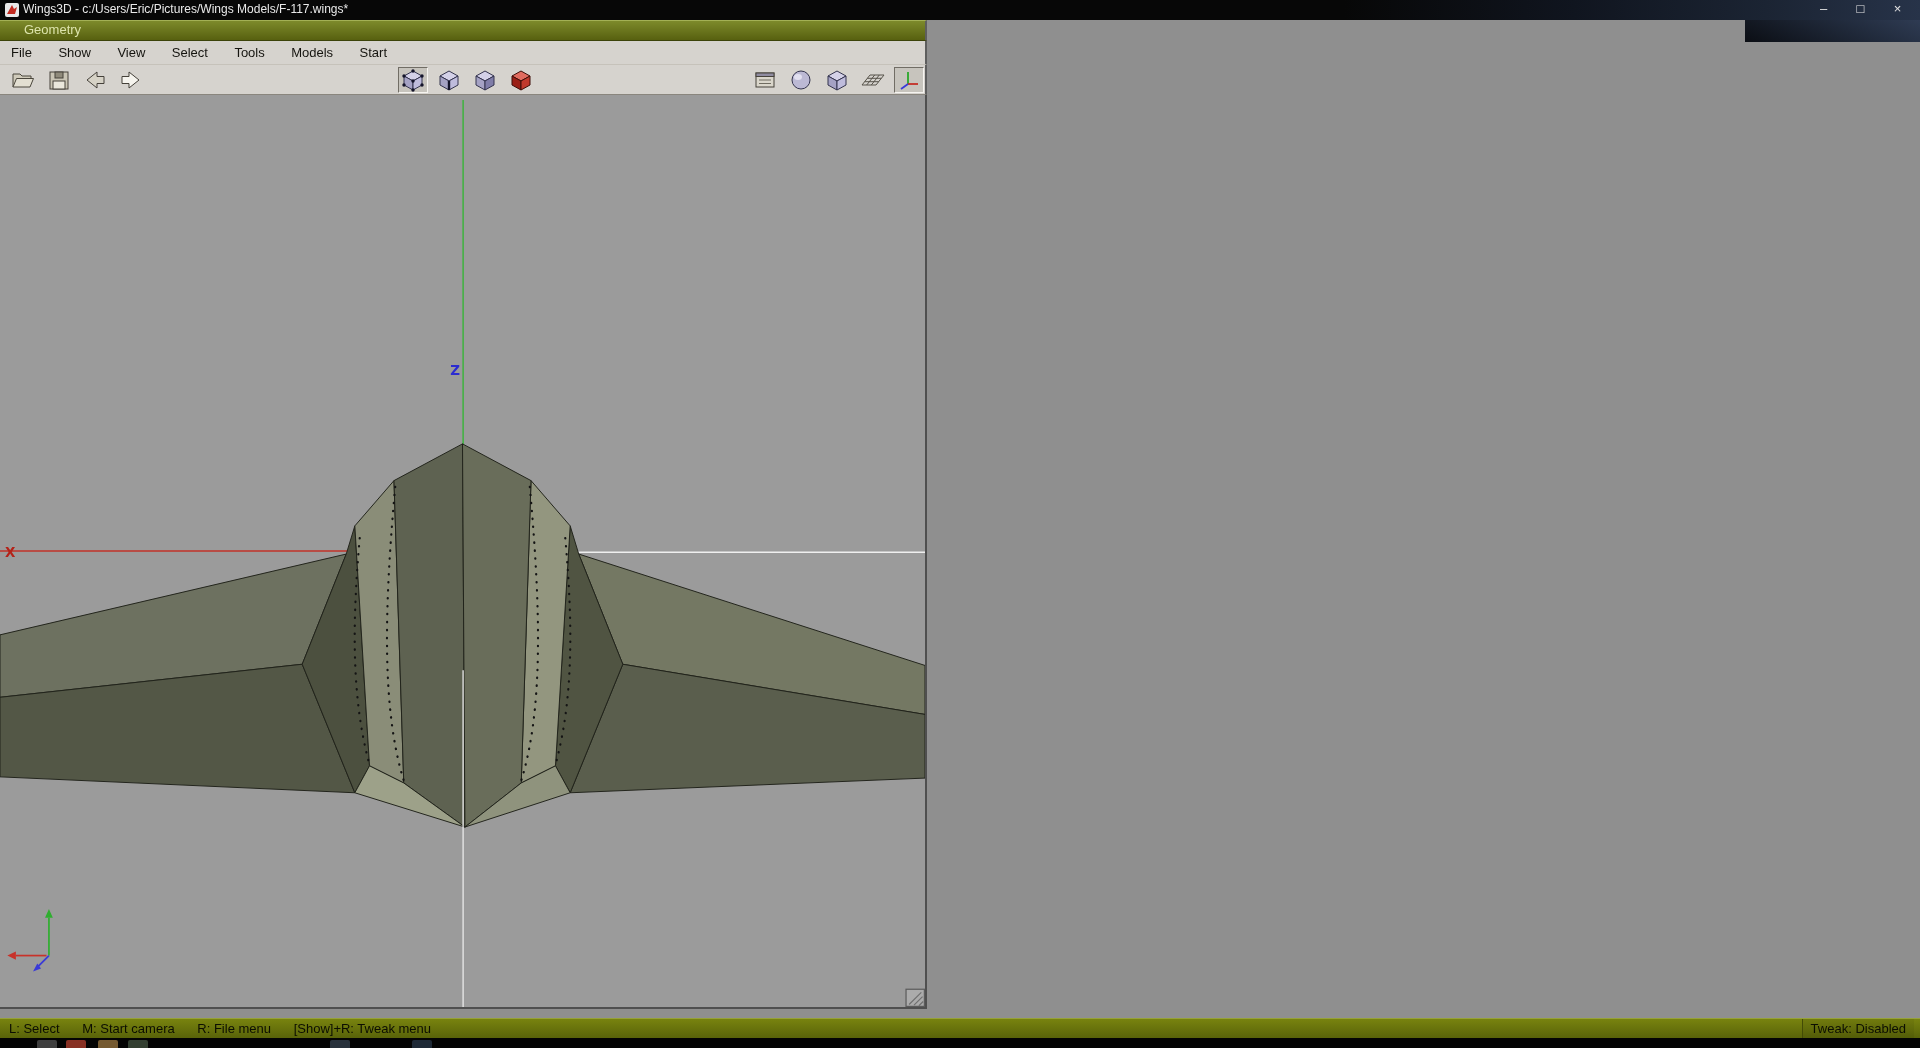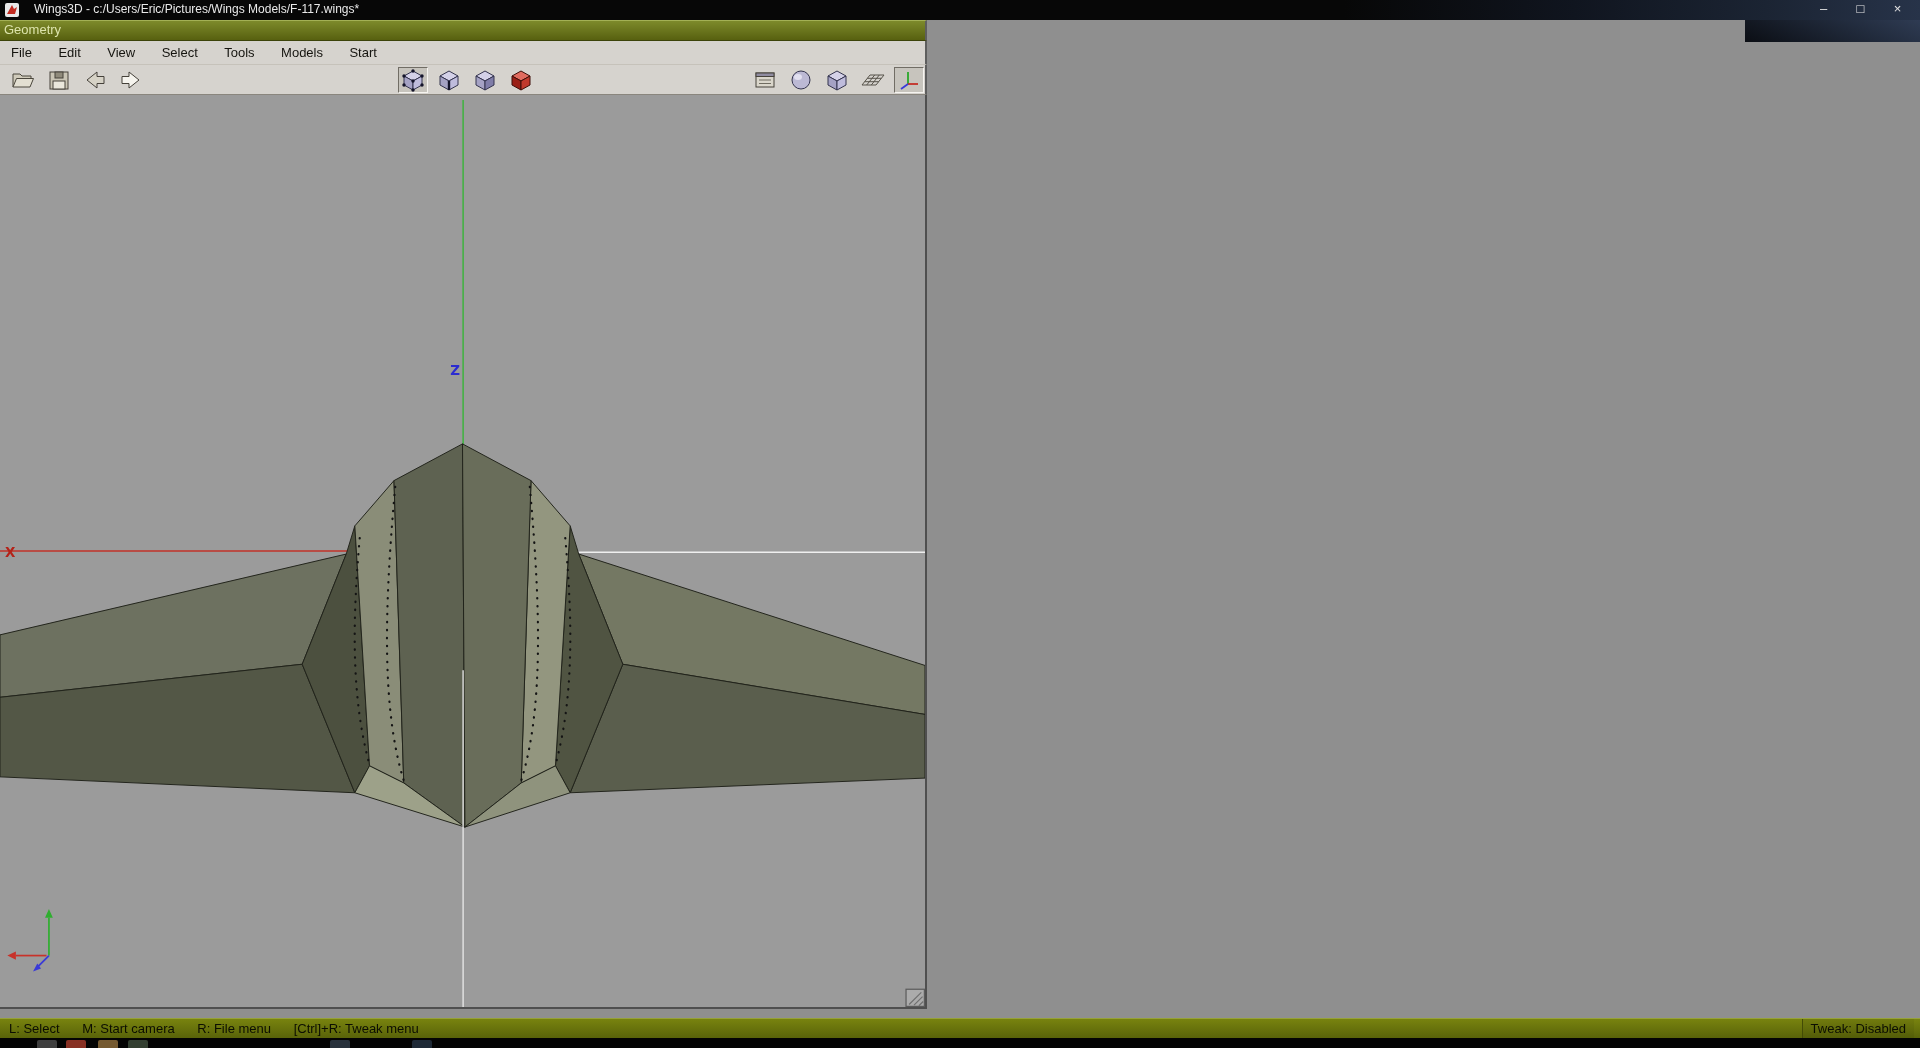--- a/index.html
+++ b/index.html
@@ -18,36 +18,36 @@
     background:linear-gradient(to right,#070707 0%,#070707 70%,#10151f 82%,#1b2433 92%,#273349 100%);
     z-index:20;
   }
   .corner-glass {
     right:0; top:0; width:175px; height:42px;
     background:linear-gradient(205deg,#36445f 0%,#222c3e 45%,#0b0e14 100%);
     z-index:19;
   }
   .app-icon { left:5px; top:3px; width:14px; height:14px; z-index:22; }
   .win-title {
-    left:34px; top:0; height:20px; line-height:19px;
+    left:23px; top:0; height:20px; line-height:19px;
     font-size:12px; color:#e9e9e9; z-index:22; white-space:nowrap;
   }
   .win-controls { right:4px; top:0; height:19px; display:flex; z-index:23; }
   .wbtn {
     width:37px; text-align:center; line-height:17px; font-size:13px;
     color:#e3e3e3; cursor:default; user-select:none;
   }
 
   
   .geo-header {
     left:0; top:20px; width:927px; height:21px;
     background:linear-gradient(#7d8a2b,#57600f);
     border-top:1px solid #a3b055; border-bottom:1px solid #3c430a;
     border-right:2px solid #5e5e5e;
-    color:#dde4ac; font-size:13px; line-height:18px; padding-left:4px;
+    color:#dde4ac; font-size:13px; line-height:18px; padding-left:24px;
     z-index:10;
   }
   .menubar {
     left:0; top:41px; width:927px; height:23px;
     background:#d6d3ce; border-right:2px solid #5e5e5e;
     z-index:10; white-space:nowrap;
   }
   .menu-item {
     display:inline-block; padding:0 11px; font-size:13px; line-height:23px;
     color:#15140f; cursor:default;text-align:center;
@@ -122,21 +122,21 @@
   <div class="wbtn">□</div>
   <div class="wbtn">×</div>
 </div>
 
 <div class="abs geo-header">
   <span>Geometry</span>
 </div>
 
 <div class="abs menubar">
   <span class="menu-item">File</span>
-  <span class="menu-item">Edit</span>
+  <span class="menu-item">Show</span>
   <span class="menu-item">View</span>
   <span class="menu-item">Select</span>
   <span class="menu-item">Tools</span>
   <span class="menu-item">Models</span>
   <span class="menu-item">Start</span>
 </div>
 
 <div class="abs toolbar">
   <div class="tgroup g-file">
     <div class="tbtn">
@@ -305,21 +305,21 @@
       <rect x="740.5" y="730.5" width="15" height="14" fill="#ababab" stroke="#5c5c5c"></rect>
       <path d="M743 743 L753 733 M747 743.5 L754 736.5 M751 744 L754.5 740.5" stroke="#707070" stroke-width="1" fill="none"></path>
     </g>
   </svg>
 </div>
 
 <div class="abs statusbar">
   <span class="hint">L: Select</span>
   <span class="hint">M: Start camera</span>
   <span class="hint">R: File menu</span>
-  <span class="hint">[Ctrl]+R: Tweak menu</span>
+  <span class="hint">[Show]+R: Tweak menu</span>
   <span class="tweak-badge">Tweak: Disabled</span>
 </div>
 
 <div class="abs taskbar">
   <div class="task-stub" style="left:37px;  background:#4a4a4a;"></div>
   <div class="task-stub" style="left:66px;  background:#a03a2a;"></div>
   <div class="task-stub" style="left:98px;  background:#8a6a3a;"></div>
   <div class="task-stub" style="left:128px; background:#3c4a3a;"></div>
   <div class="task-stub" style="left:330px; background:#2f3a46;"></div>
   <div class="task-stub" style="left:412px; background:#23303f;"></div>

